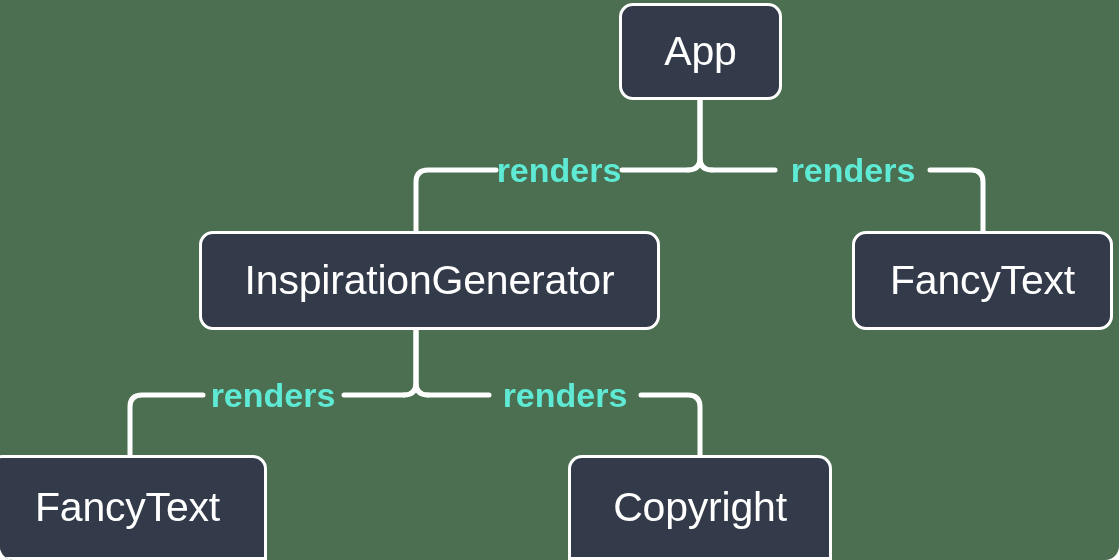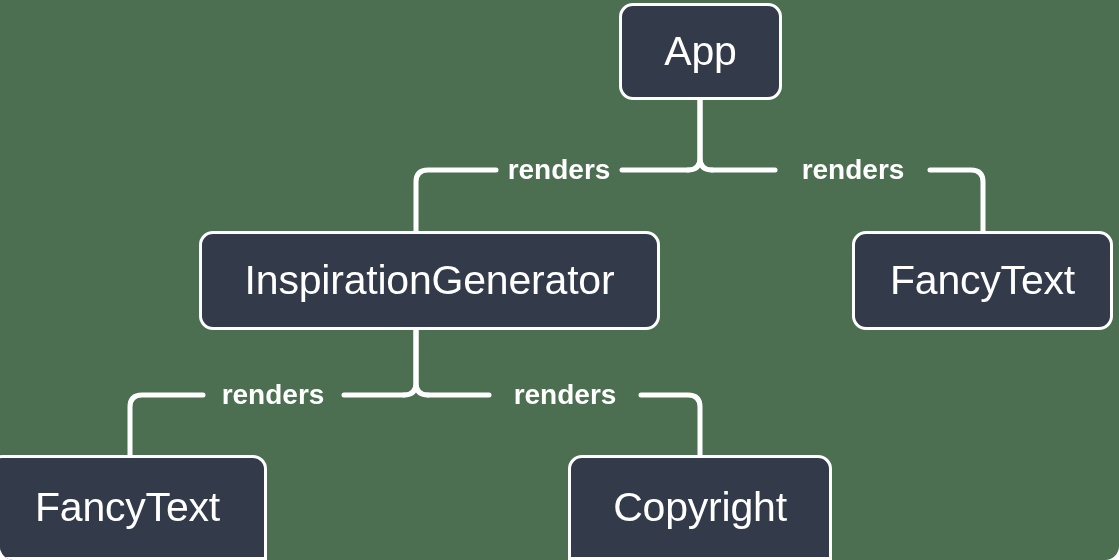--- a/index.html
+++ b/index.html
@@ -40,22 +40,22 @@
   }
   .node-label {
     font-size: 41px;
     font-weight: 400;
     letter-spacing: -0.2px;
     line-height: 1;
     color: #ffffff;
   }
   .edge-label {
     position: absolute;
-    color: #ffffff;
-    font-size: 28px;
+    color: #5eead4;
+    font-size: 34px;
     font-weight: 600;
     line-height: 1;
     letter-spacing: 0px;
     white-space: nowrap;
     z-index: 3;
     transform: translate(-50%, -50%);
   }
   
   #node-app           { left: 619px; top: 3px;   width: 163px; height: 97px; }
   #node-inspiration   { left: 199px; top: 231px; width: 461px; height: 99px; }

